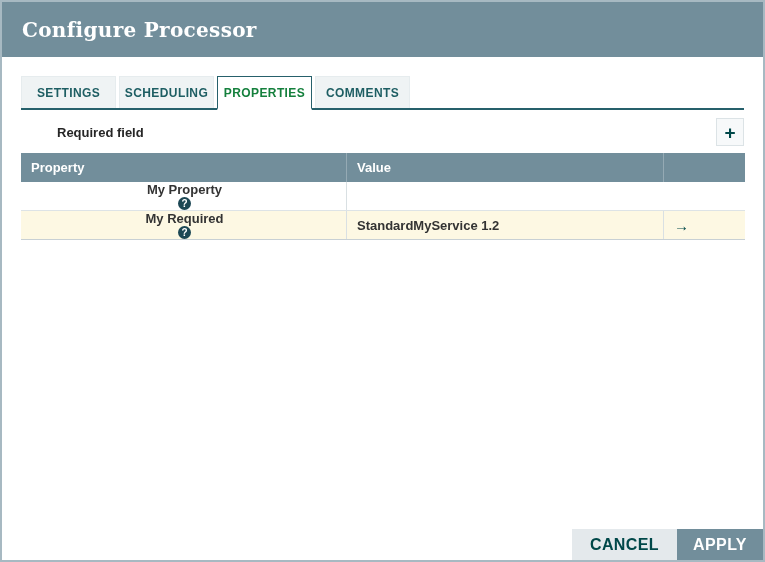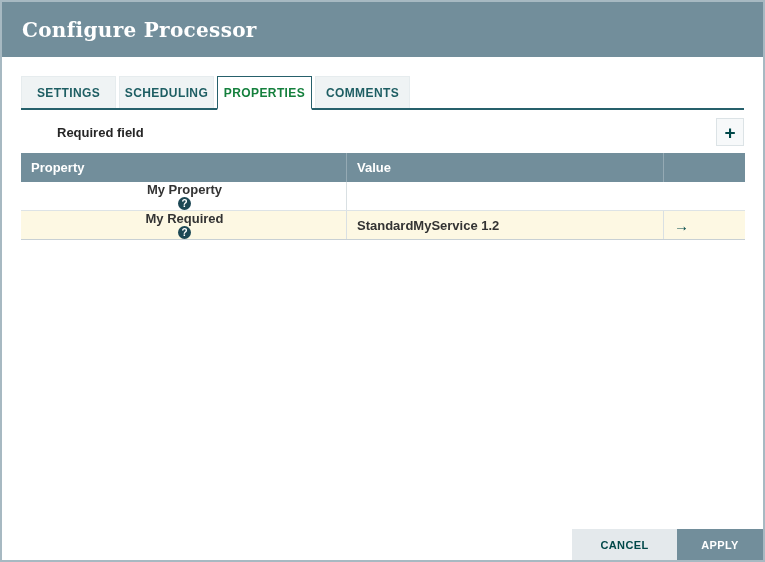--- a/index.html
+++ b/index.html
@@ -127,21 +127,21 @@
 
   
   .footer {
     position: absolute;
     right: 0; bottom: 0;
     display: flex;
   }
   .btn {
     height: 31px;
     display: flex; align-items: center; justify-content: center;
-    font-size: 11px; font-weight: 700;
+    font-size: 16px; font-weight: 700;
     letter-spacing: 0.4px;
     cursor: pointer;
   }
   .btn-cancel { width: 105px; background: #E4E9EC; color: #004849; }
   .btn-apply  { width: 86px; background: #728E9B; color: #FFFFFF; }
 </style>
 </head>
 <body>
 
 <div class="dialog">

